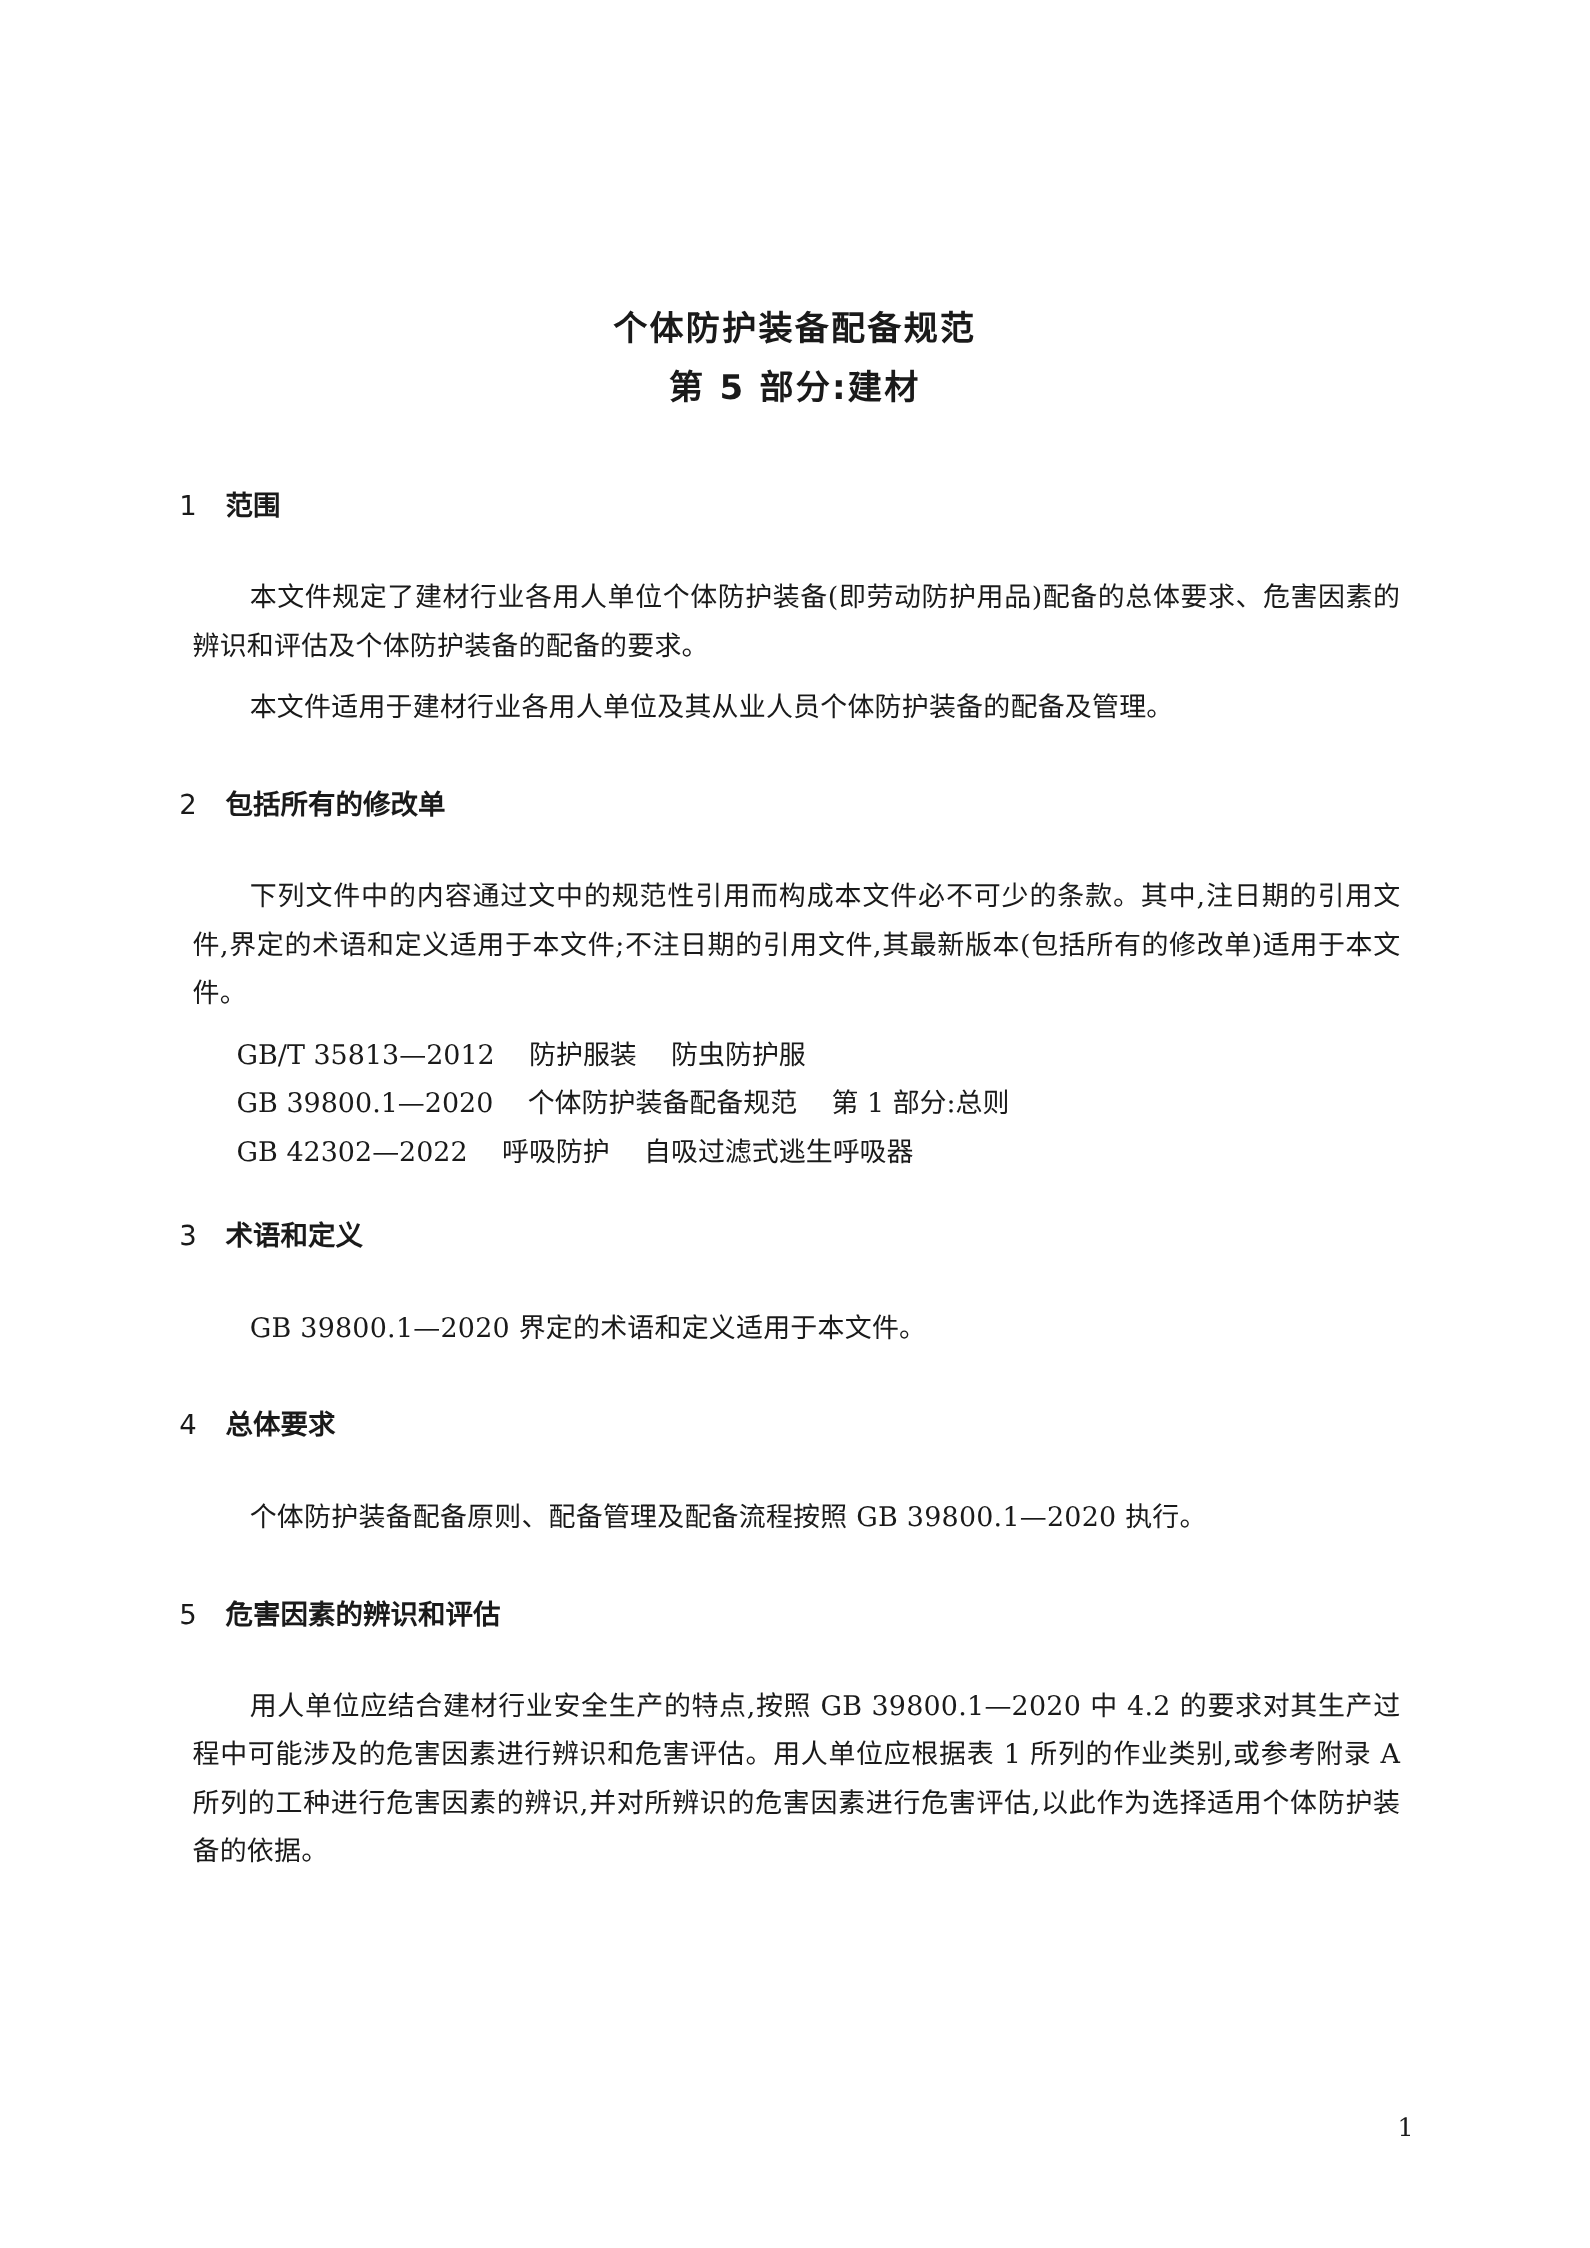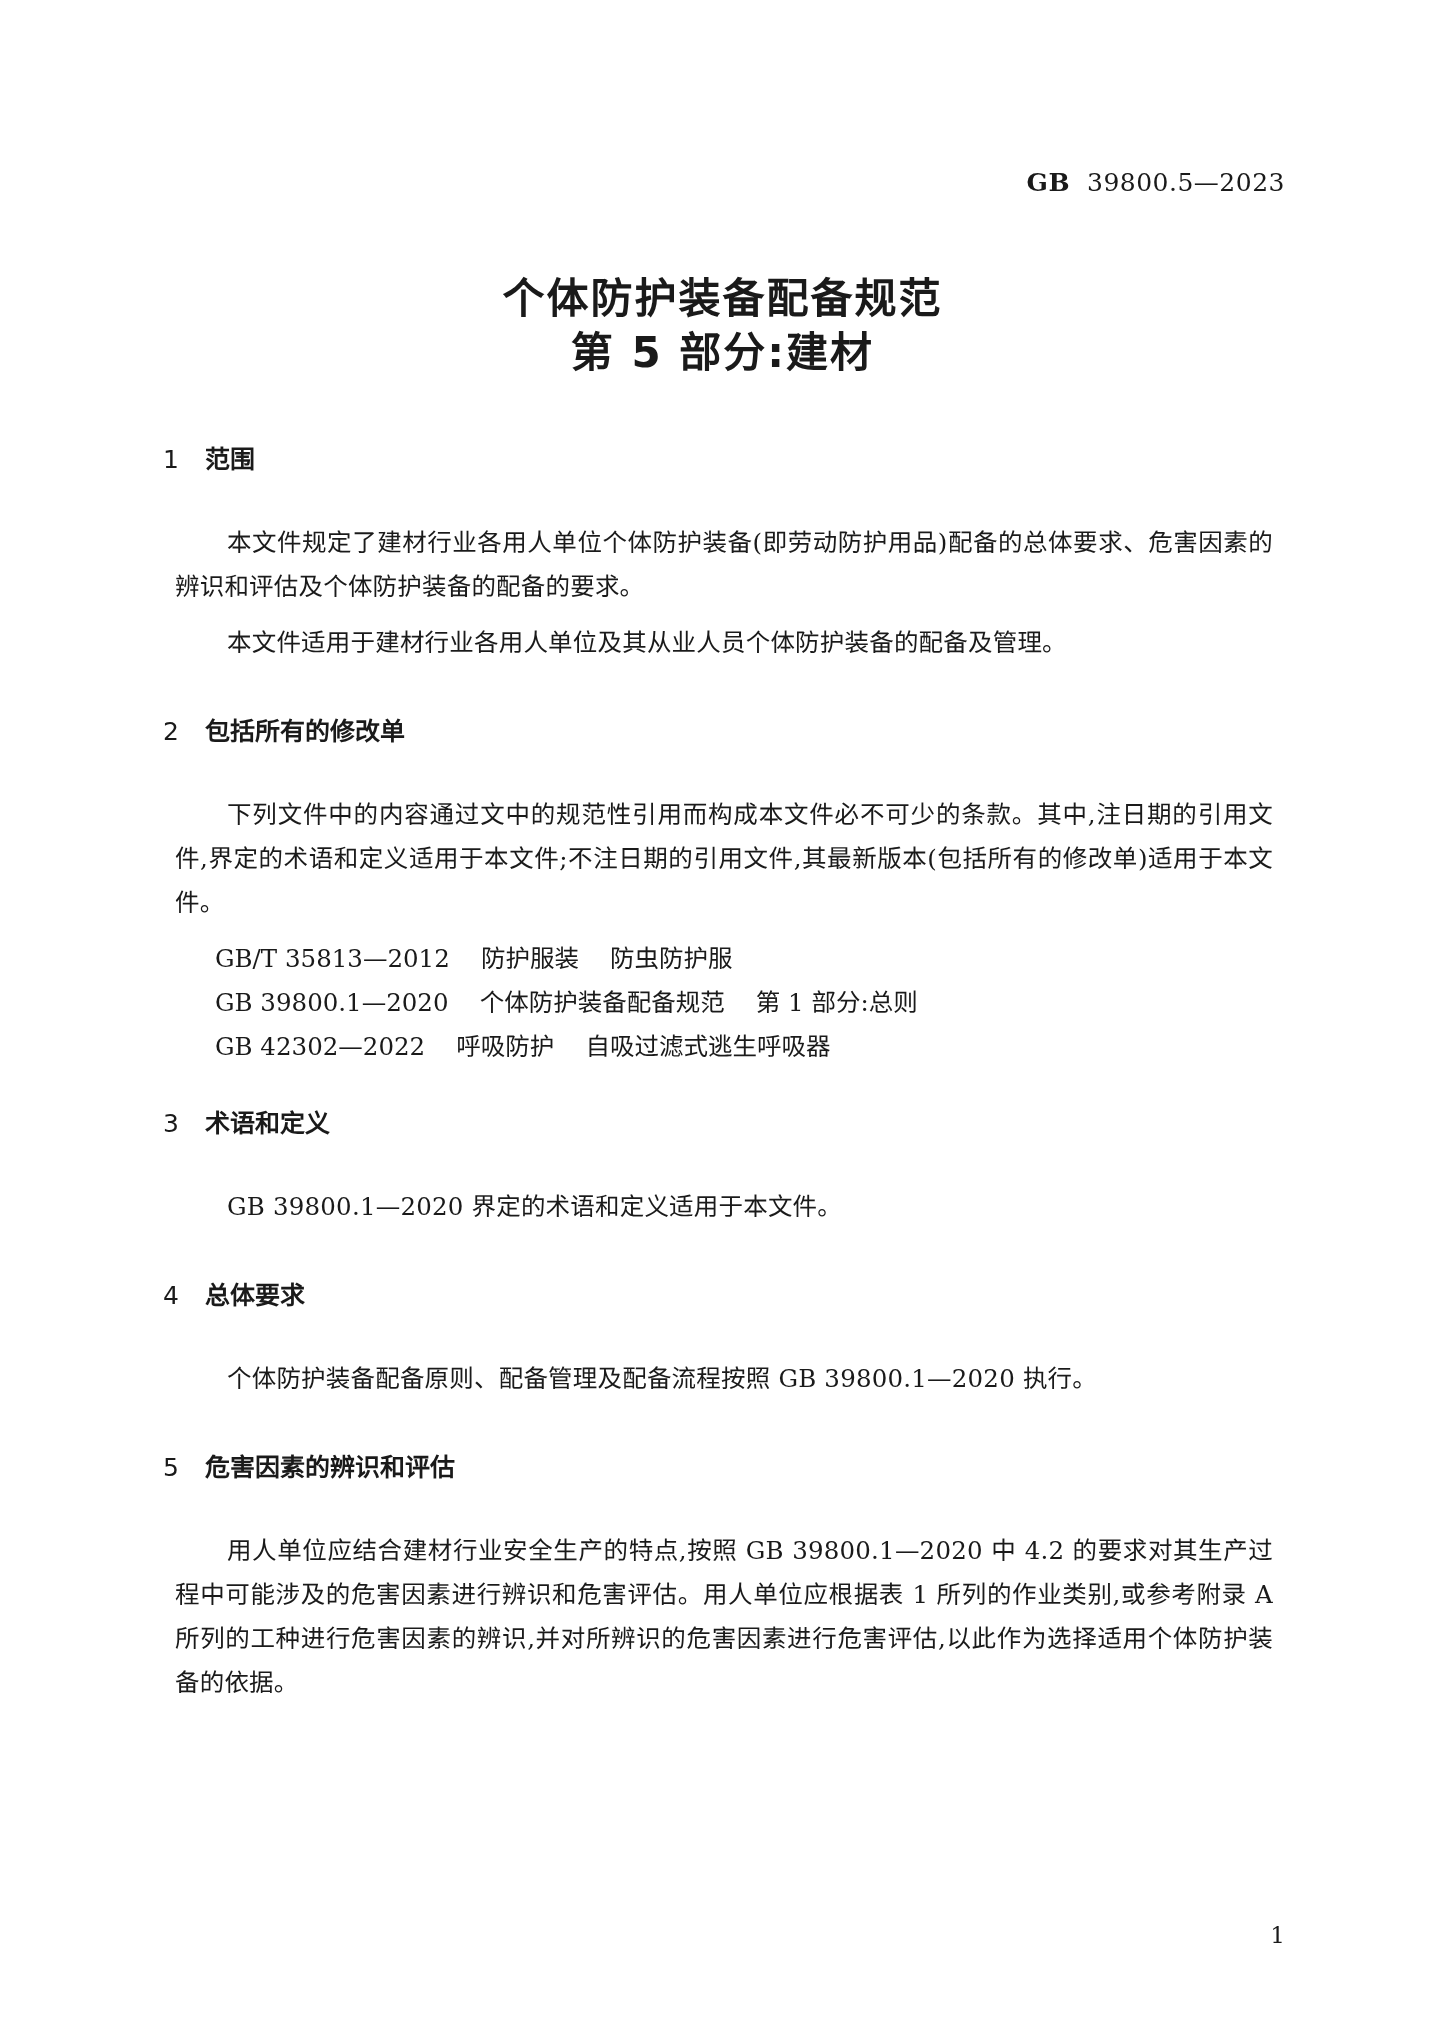--- a/index.html
+++ b/index.html
@@ -46,21 +46,21 @@
   .doc-title {
     position: absolute;
     top: 272px;
     left: 0;
     width: 100%;
     text-align: center;
   }
   .doc-title .line {
     font-family: "DejaVu Sans", "Liberation Sans", sans-serif;
     font-weight: bold;
-    font-size: 42px;
+    font-size: 31px;
     line-height: 54px;
     letter-spacing: 2px;
   }
 
   
   .content {
     position: absolute;
     top: 445px;
     left: 163px;
     width: 1122px;
@@ -114,23 +114,20 @@
   .page-footer .pg {
     font-family: "DejaVu Serif", "Liberation Serif", serif;
     font-size: 23px;
   }
 </style>
 </head>
 <body>
 
 <div class="page">
 
-  <div class="page-header">
-    <span class="std-no"><span class="gb">GB</span><span>  39800.5—2023</span></span>
-  </div>
 
   <div class="doc-title">
     <div class="line">个体防护装备配备规范</div>
     <div class="line">第 5 部分:建材</div>
   </div>
 
   <div class="content">
 
     <h2 class="clause-head"><span class="num">1</span>&nbsp;&nbsp;&nbsp;<span>范围</span></h2>
     <div class="gap-after-head"></div>

